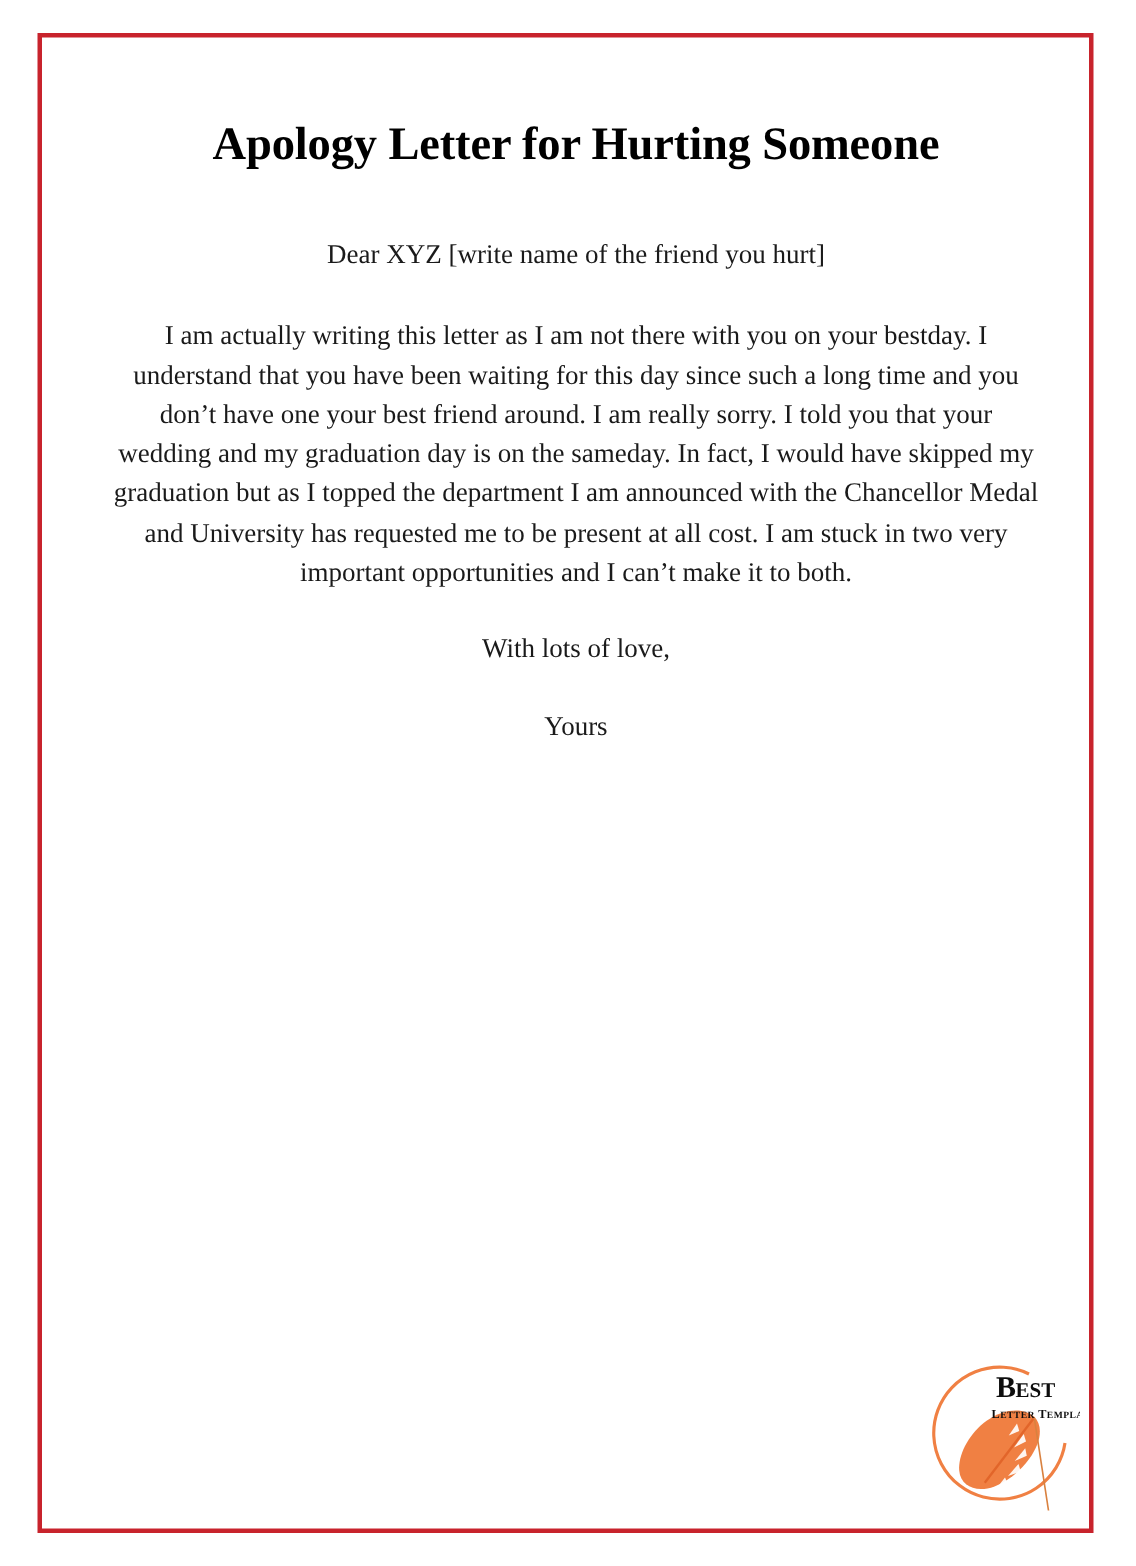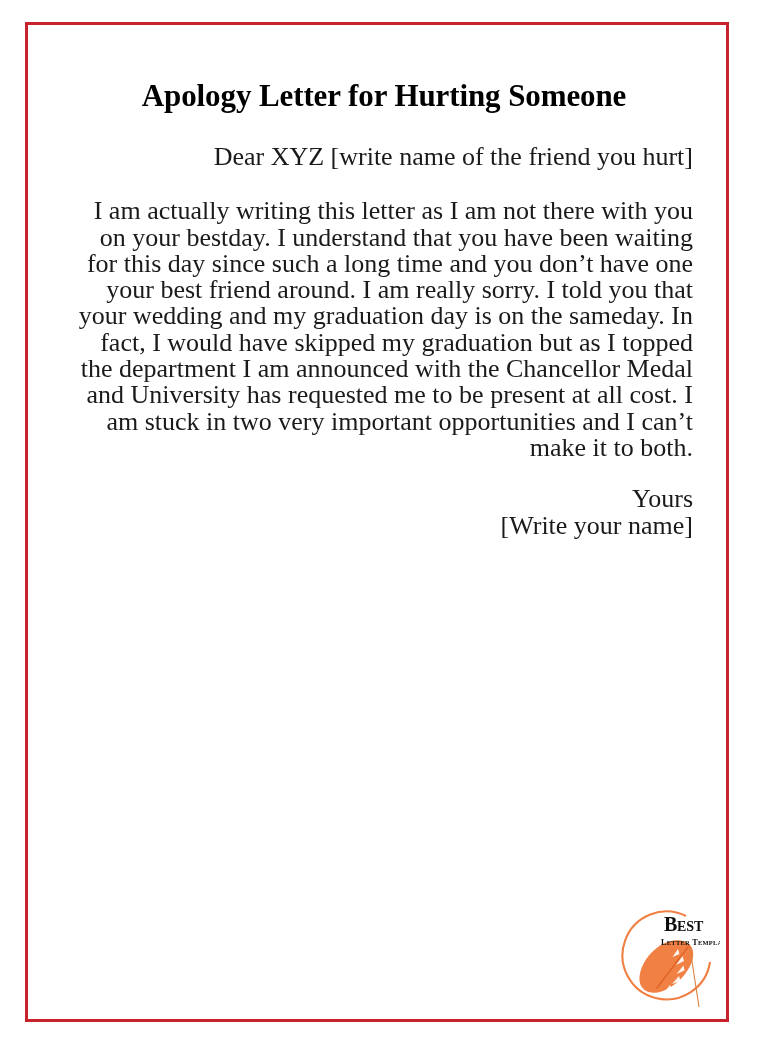--- a/index.html
+++ b/index.html
@@ -46,25 +46,25 @@
     font-size: 31px;
     line-height: 40px;
     text-align: center;
     color: #000000;
     letter-spacing: -0.1px;
     margin: 0 0 0 0;
     padding-top: 6px;
   }
 
   .letter-body {
-    margin-top: 28px;
-    font-size: 26px;
+    margin-top: 40px;
+    font-size: 18px;
     line-height: 26.3px;
     color: #1a1a1a;
-    text-align: right;
+    text-align: center;
   }
 
   .para {
     margin: 0 0 25px 0;
     color: #1a1a1a;
     white-space: pre-wrap;
   }
 
   .para.tight {
     margin-bottom: 0;
@@ -117,24 +117,24 @@
 
     <div class="letter-body">
 
       <p class="para salutation">Dear XYZ [write name of the friend you hurt]</p>
 
 
       <p class="para">I am actually writing this letter as I am not there with you on your bestday. I understand that you have been waiting for this day since such a long time and you don’t have one your best friend around. I am really sorry. I told you that your wedding and my graduation day is on the sameday. In fact, I would have skipped my graduation but as I topped the department I am announced with the Chancellor Medal and University has requested me to be present at all cost. I am stuck in two very important opportunities and I can’t make it to both.</p>
 
 
 
+      <p class="para">With lots of love,</p>
 
       <div class="signoff-block">
         <p class="para tight signoff-line">Yours</p>
-        <p class="para tight signoff-line">[Write your name]</p>
       </div>
 
     </div>
   </div>
 
   <div class="logo">
     <svg width="100" height="112" viewBox="0 0 100 112" xmlns="http://www.w3.org/2000/svg">
 
       <path d="M 66 16
                A 44 44 0 1 0 90 62" fill="none" stroke="#F08043" stroke-width="2.1"></path>

